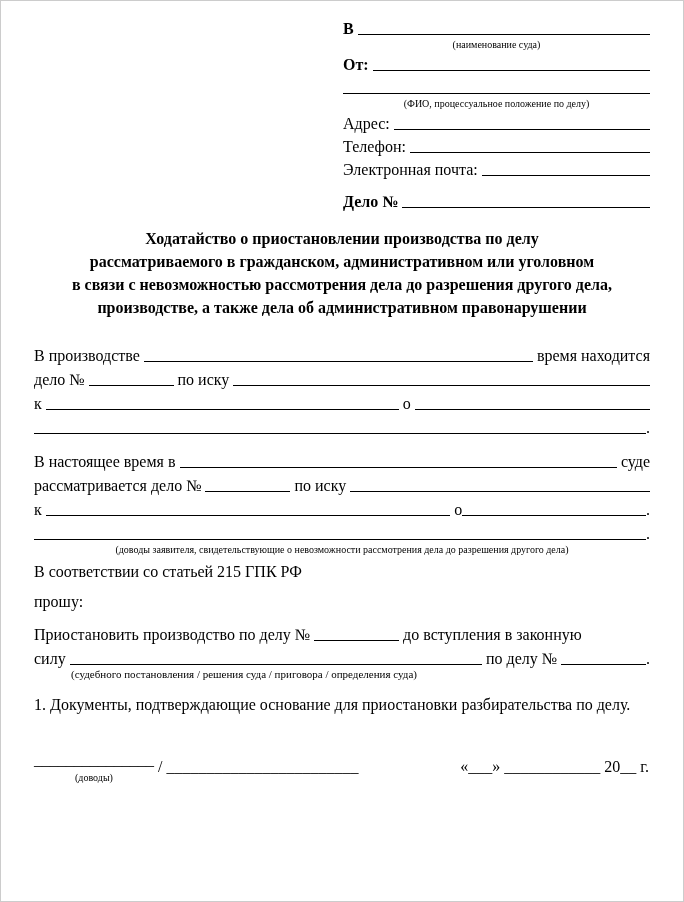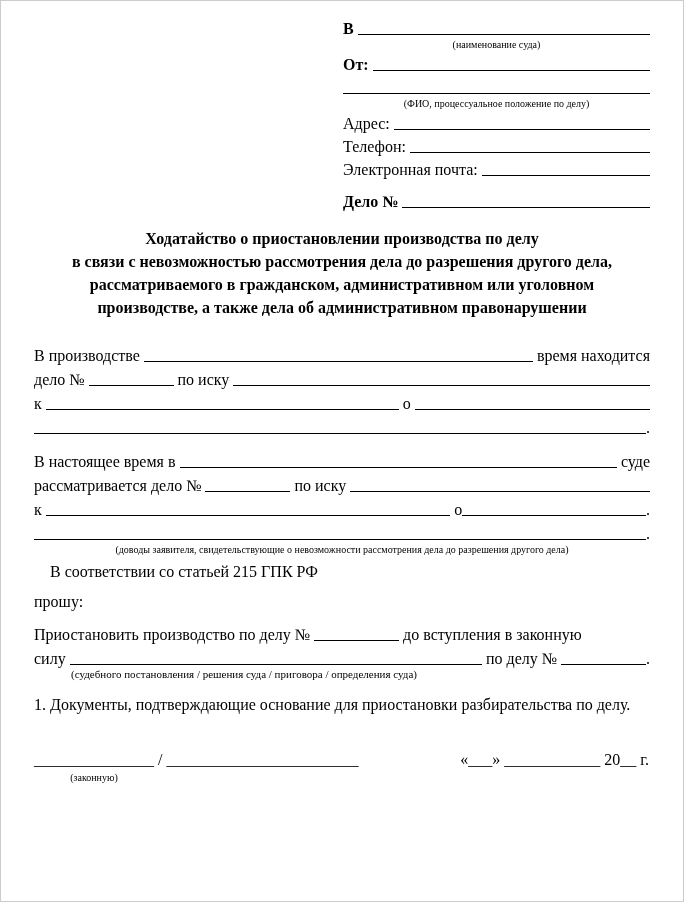--- a/index.html
+++ b/index.html
@@ -24,27 +24,27 @@
   
   .header { margin-left:auto; width:307px; }
   .header .line { height:23px; }
   .hgap { margin-top:9px; }
   
   .title { margin-top:16px; text-align:center; font-weight:bold; line-height:23px; }
   
   .p1 { margin-top:22px; }
   .p2 { margin-top:10px; }
   .plain { line-height:24px; }
-  .statute { margin-top:4px;margin-left:16px; }
+  .statute { margin-top:4px; }
   .request-word { margin-top:6px; }
   .req { margin-top:6px; }
   .attach-head { margin-top:40px; line-height:24px; }
   .attach-item { margin-top:12px; line-height:24px; }
   
-  .sig-row { margin-top:32px; display:flex; align-items:flex-start; }
+  .sig-row { margin-top:32px; display:flex; align-items:center; }
   .sig-unit { text-align:center; }
   .sig-line { white-space:pre; line-height:22px; }
   .sig-sep { white-space:pre; line-height:22px; }
   .date-field { margin-left:auto; white-space:pre; line-height:22px; padding-right:1px; }
 </style>
 </head>
 <body>
 
 <div class="page">
 
@@ -75,22 +75,22 @@
       <span class="fill"></span>
     </div>
     <div class="line hgap">
       <span class="txt b">Дело № </span>
       <span class="fill"></span>
     </div>
   </div>
 
   <div class="title">
     <div>Ходатайство о приостановлении производства по делу</div>
+    <div>рассматриваемого в гражданском, административном или уголовном</div>
     <div>в связи с невозможностью рассмотрения дела до разрешения другого дела,</div>
-    <div>рассматриваемого в гражданском, административном или уголовном</div>
     <div>производстве, а также дела об административном правонарушении</div>
   </div>
 
   <div class="p1">
     <div class="line">
       <span class="txt">В производстве </span>
       <span class="fill"></span>
       <span class="txt"> время находится</span>
     </div>
     <div class="line">
@@ -154,21 +154,21 @@
       <span class="txt">.</span>
     </div>
     <div class="cap-left">(судебного постановления / решения суда / приговора / определения суда)</div>
   </div>
 
   <div class="attach-item">1. Документы, подтверждающие основание для приостановки разбирательства по делу.</div>
 
   <div class="sig-row">
     <div class="sig-unit">
       <div class="sig-line">_______________</div>
-      <div class="cap">(законную)</div>
+      <div class="cap">(доводы)</div>
     </div>
     <span class="sig-sep"> / </span>
     <div class="sig-unit">
       <div class="sig-line">________________________</div>
     </div>
     <div class="date-field">«___» ____________ 20__ г.</div>
   </div>
 
 </div>
 

